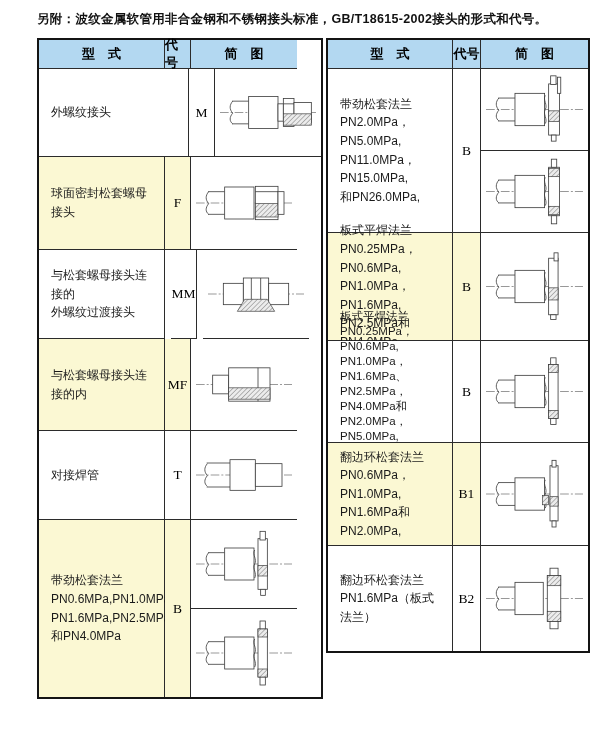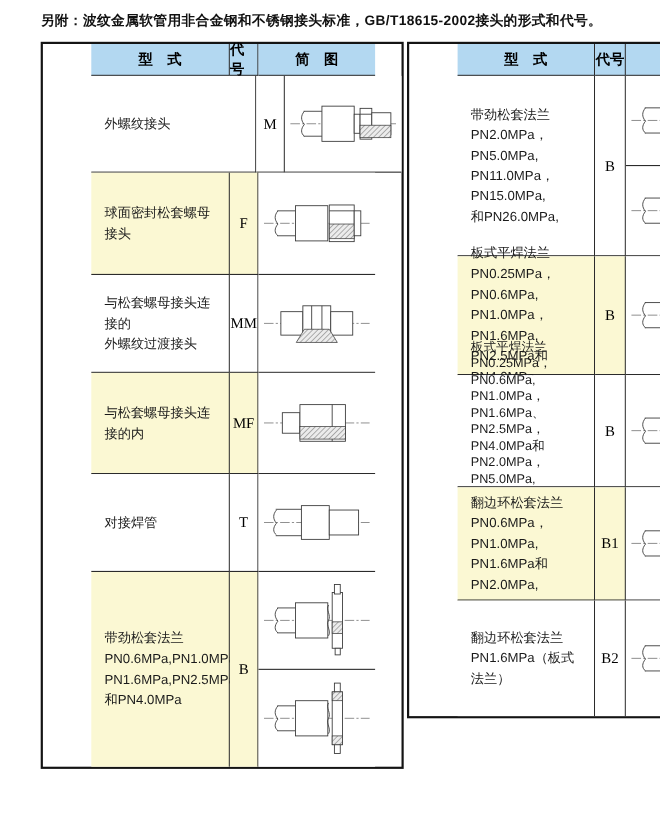--- a/index.html
+++ b/index.html
@@ -10,21 +10,21 @@
   }
   .title{
     position:absolute;left:37px;top:11px;width:540px;
     font-size:12.5px;font-weight:600;letter-spacing:.3px;color:#111;
   }
   .tables{
     position:absolute;left:37px;top:38px;
     display:flex;gap:3px;align-items:flex-start;
   }
   .spec-table{
-    border:2px solid #141414;background:#fff;padding-left:44px;
+    border:2px solid #141414;background:#fff;
   }
   .trow{display:flex;}
   .cell{
     box-sizing:border-box;
     border-right:1.4px solid var(--border,#2b2b2b);
     border-bottom:1.4px solid var(--border,#2b2b2b);
     background:#fff;
   }
   .trow .cell:last-child{border-right:none;}
   .trow:last-child .cell{border-bottom:none;}
@@ -114,21 +114,21 @@
                 <rect x="46" y="26" width="44" height="48" fill="#fff" stroke="#3a3a3a" stroke-width="1.2"></rect>
                 <rect x="92" y="25" width="34" height="50" fill="#fff" stroke="#3a3a3a" stroke-width="1.2"></rect>
                 <line x1="92" y1="33" x2="126" y2="33" stroke="#3a3a3a" stroke-width="1.2"></line>
                 <line x1="92" y1="67" x2="126" y2="67" stroke="#3a3a3a" stroke-width="1.2"></line>
                 <rect x="92" y="51" width="34" height="20" fill="url(#hp2)" stroke="#3a3a3a" stroke-width="1"></rect>
                 <rect x="126" y="33" width="9" height="34" fill="#fff" stroke="#3a3a3a" stroke-width="1.2"></rect>
               </svg>
             </div>
           </div>
         </div>
-        <div class="trow" style="height: 89px;">
+        <div class="trow" style="height: 89px; gap: 6px;">
           <div class="cell type-cell" style="width: 126px;">
             <div>与松套螺母接头连接的</div>
             <div>外螺纹过渡接头</div>
           </div>
           <div class="cell code-cell" style="width: 26px;">MM</div>
           <div class="cell diagram-cell" style="width: 106px;">
             <div class="diagram-sub">
               <svg viewBox="0 0 150 100" preserveAspectRatio="xMidYMid meet">
                 <defs>
                   <pattern id="hp3" patternUnits="userSpaceOnUse" width="5" height="5" patternTransform="rotate(45)">

